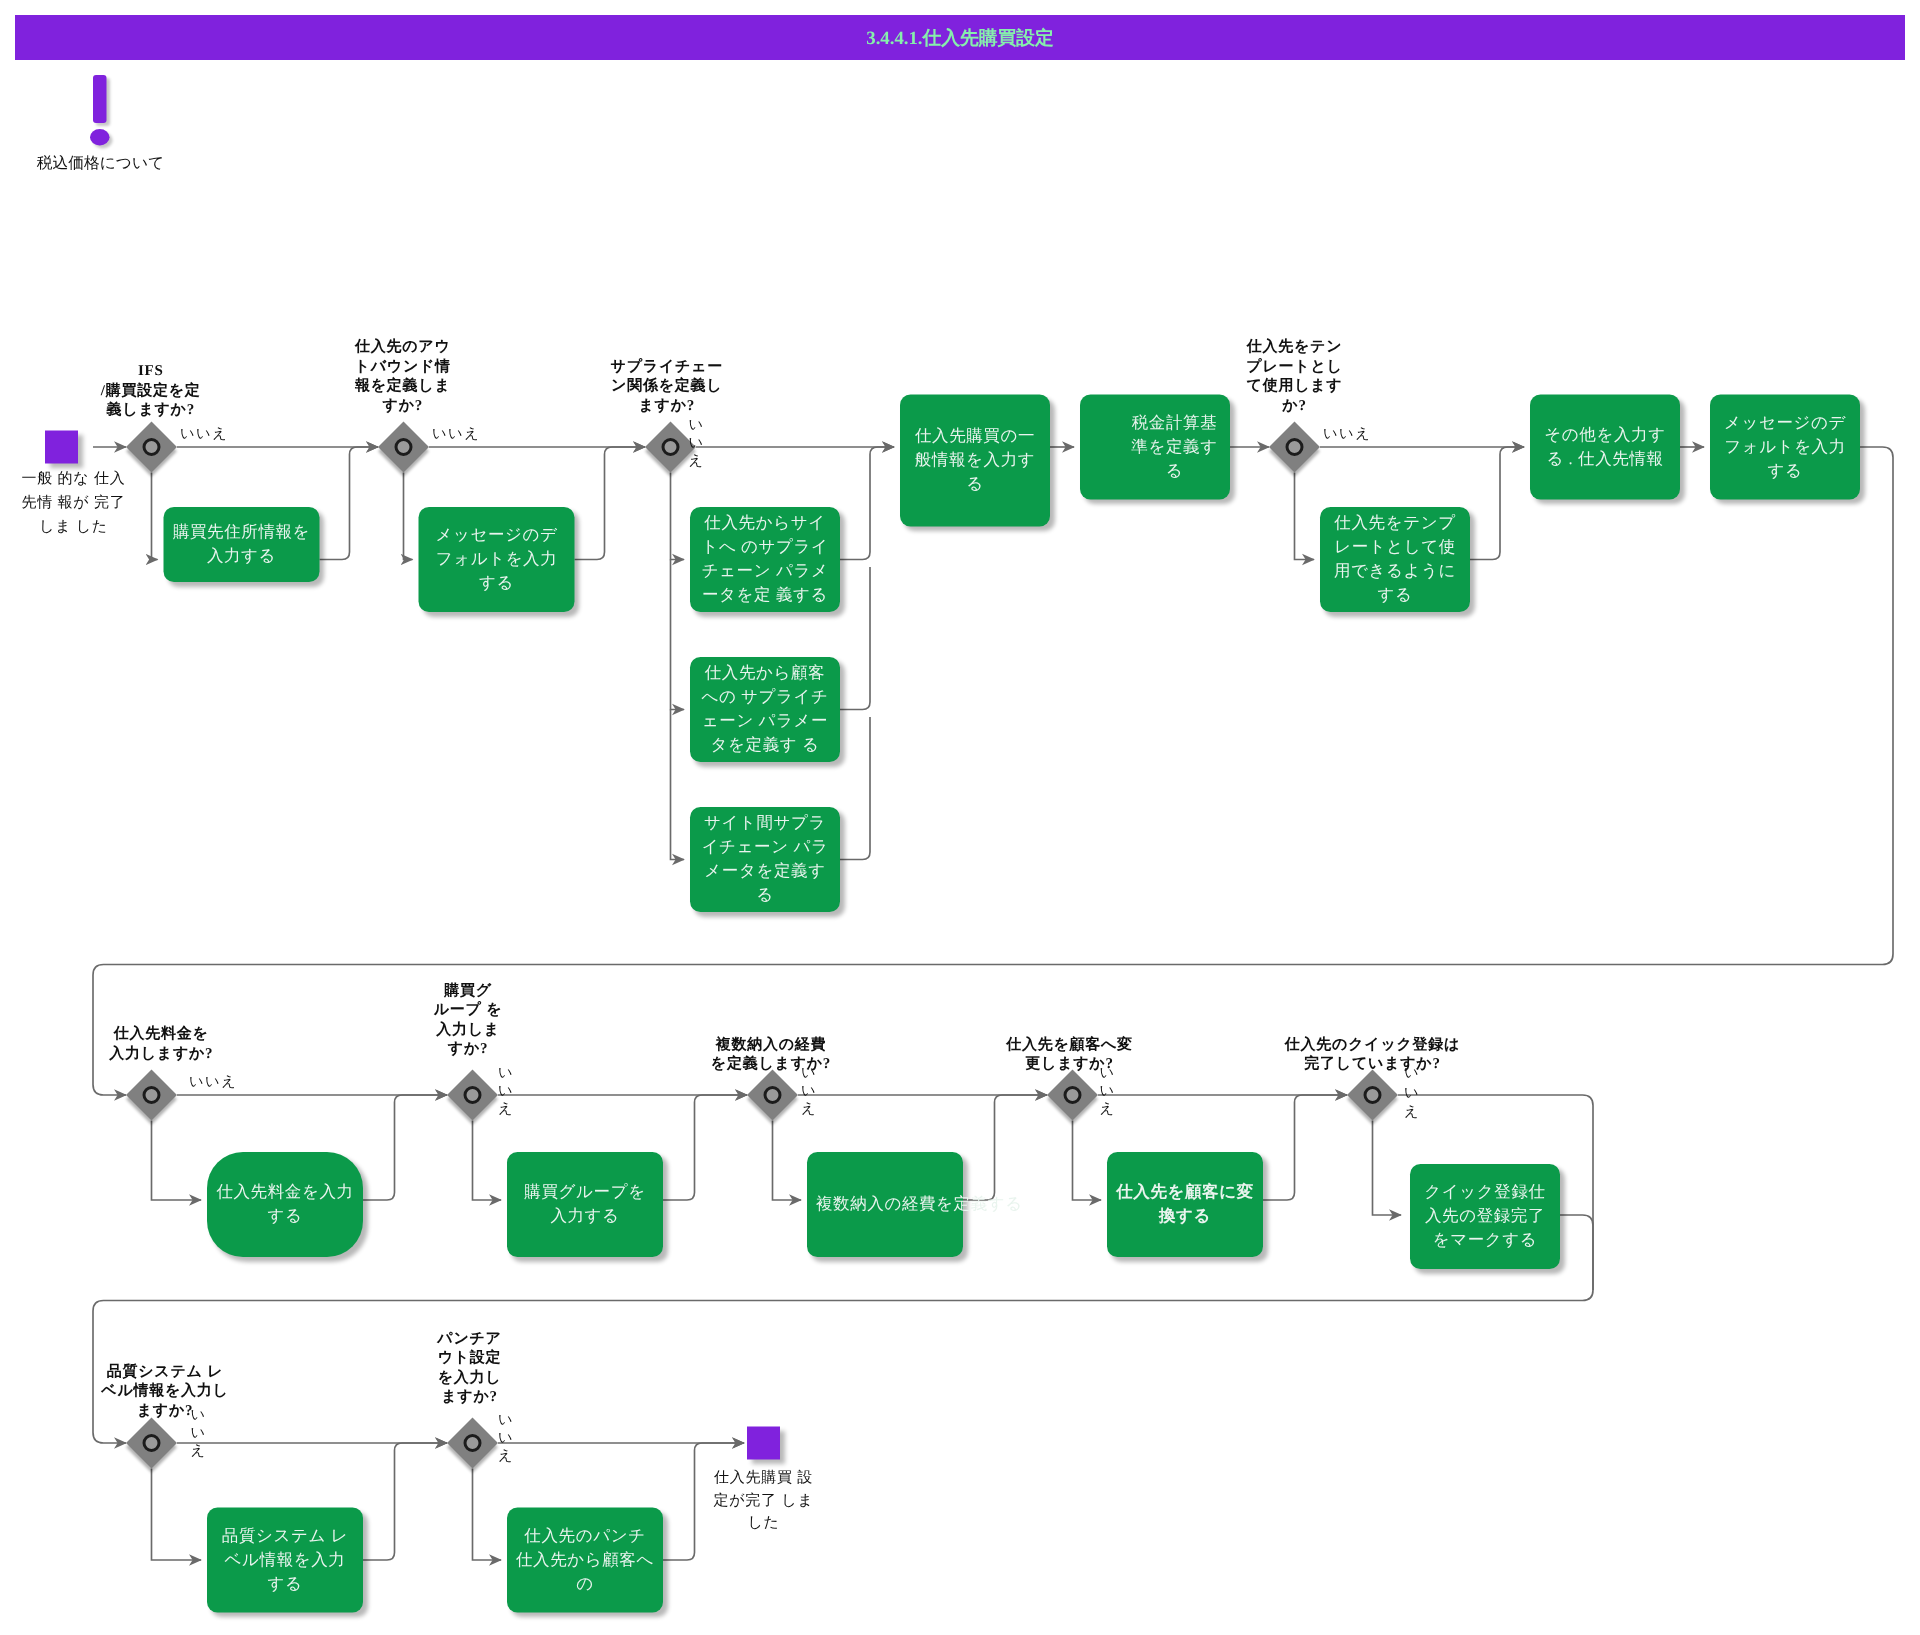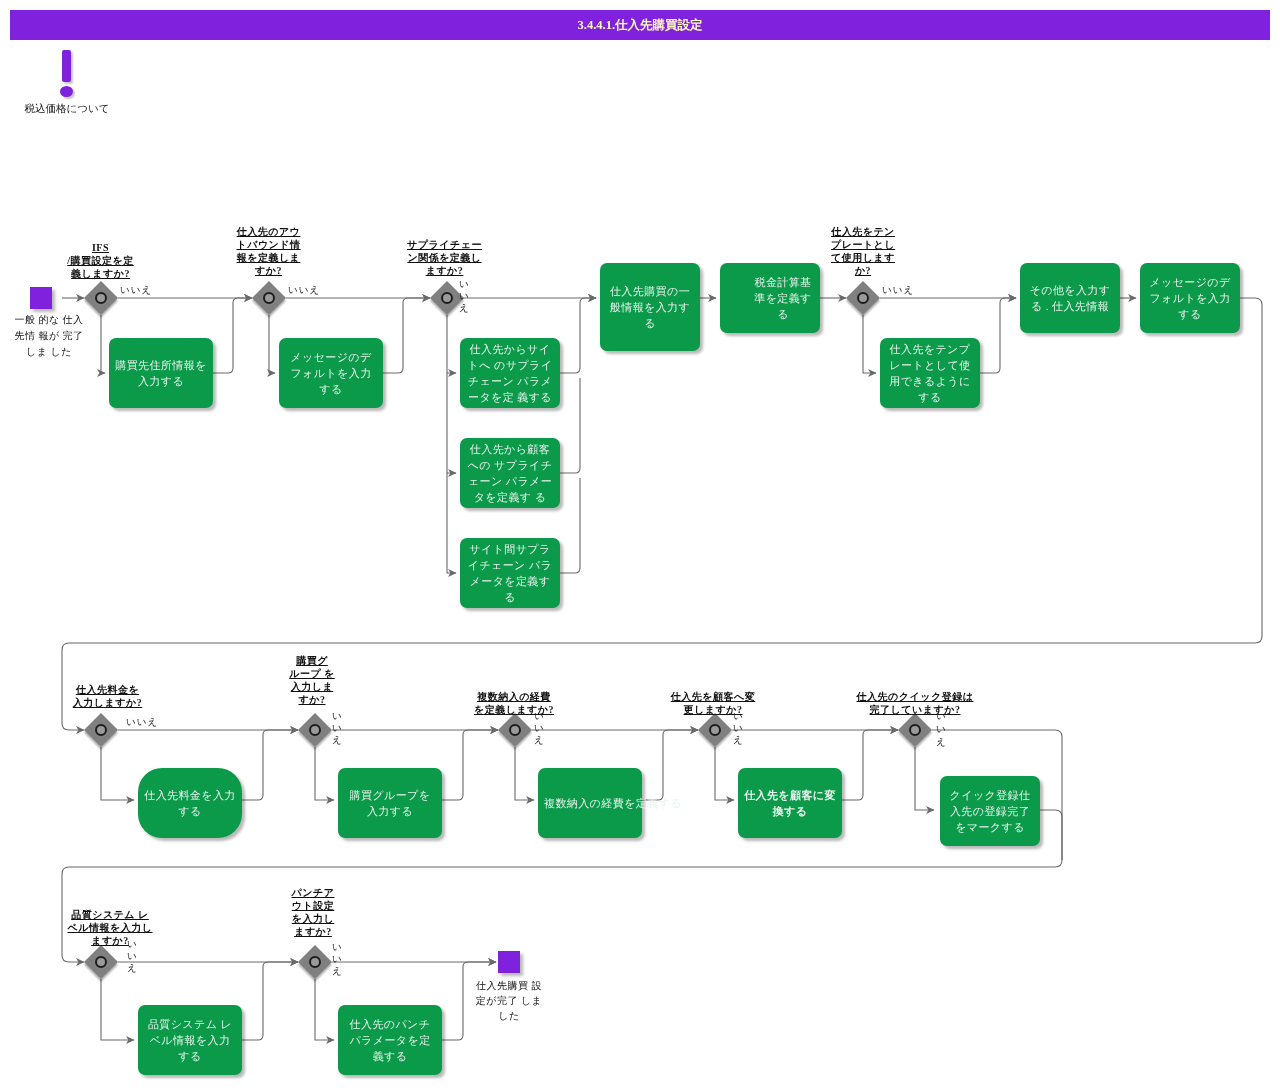--- a/index.html
+++ b/index.html
@@ -12,21 +12,21 @@
   }
   #canvas{position:absolute;left:0;top:0;width:1280px;height:1090px;}
 
   
   .titlebar{
     position:absolute;left:10px;top:10px;width:1260px;height:30px;
     background:#8022dd;
     display:flex;align-items:center;justify-content:center;
   }
   .titlebar .tt{
-    color:#fef9c3;font-size:12.5px;font-weight:bold;
+    color:#86efac;font-size:12.5px;font-weight:bold;
     font-family:"Liberation Serif","DejaVu Serif",serif;
     letter-spacing:0px;
   }
 
   
   #wires{position:absolute;left:0;top:0;width:1280px;height:1090px;pointer-events:none;}
 
   
   .node{position:absolute;box-sizing:border-box;}
 
@@ -62,21 +62,21 @@
     border:2px solid #1c1c1c;
     box-sizing:border-box;
   }
   .dlabel{
     position:absolute;
     font-size:10px;line-height:13px;color:#111;
     text-align:center;
     font-family:"Liberation Serif","DejaVu Serif",serif;
     letter-spacing:0.5px;
   }
-  .dlabel.q{font-weight:bold;text-decoration:underline;}
+  .dlabel.q{font-weight:bold;}
   .branch{
     position:absolute;
     font-size:9.5px;line-height:12px;color:#111;
     font-family:"Liberation Serif","DejaVu Serif",serif;
     letter-spacing:1px;
     text-align:left;
   }
 
   
   .term{
@@ -218,21 +218,21 @@
 
   <div class="node decision" style="left:84px;top:281px;">
     <div class="dia"></div>
     <div class="ring"></div>
   </div>
   <div class="dlabel q" style="left:53px;top:241px;width:95px;white-space:pre-line;">IFS
 /購買設定を定
 義しますか?</div>
   <div class="branch" style="left:120px;top:284px;">いいえ</div>
 
-  <div class="node task" style="left:109px;top:338px;width:104px;height:70px;">
+  <div class="node task" style="left:109px;top:338px;width:104px;height:50px;">
     <span>購買先住所情報を入力する</span>
   </div>
 
   <div class="node decision" style="left:252px;top:281px;">
     <div class="dia"></div>
     <div class="ring"></div>
   </div>
   <div class="dlabel q" style="left:222px;top:225px;width:93px;white-space:pre-line;">仕入先のアウ
 トバウンド情
 報を定義しま
@@ -368,19 +368,19 @@
     <div class="dia"></div>
     <div class="ring"></div>
   </div>
   <div class="dlabel q" style="left:277px;top:886px;width:72px;white-space:pre-line;">パンチア
 ウト設定
 を入力し
 ますか?</div>
   <div class="branch" style="left:332px;top:941px;width:18px;">いいえ</div>
 
   <div class="node task" style="left:338px;top:1005px;width:104px;height:70px;">
-    <span>仕入先のパンチ パラメータを定義する</span>
+    <span>仕入先のパンチ 仕入先から顧客への</span>
   </div>
 
   <div class="node term" style="left:498px;top:951px;"></div>
   <div class="termlabel" style="left:474px;top:978px;width:70px;line-height:15px;">仕入先購買 設定が完了 しました</div>
 
 </div>
 
 </body></html>

